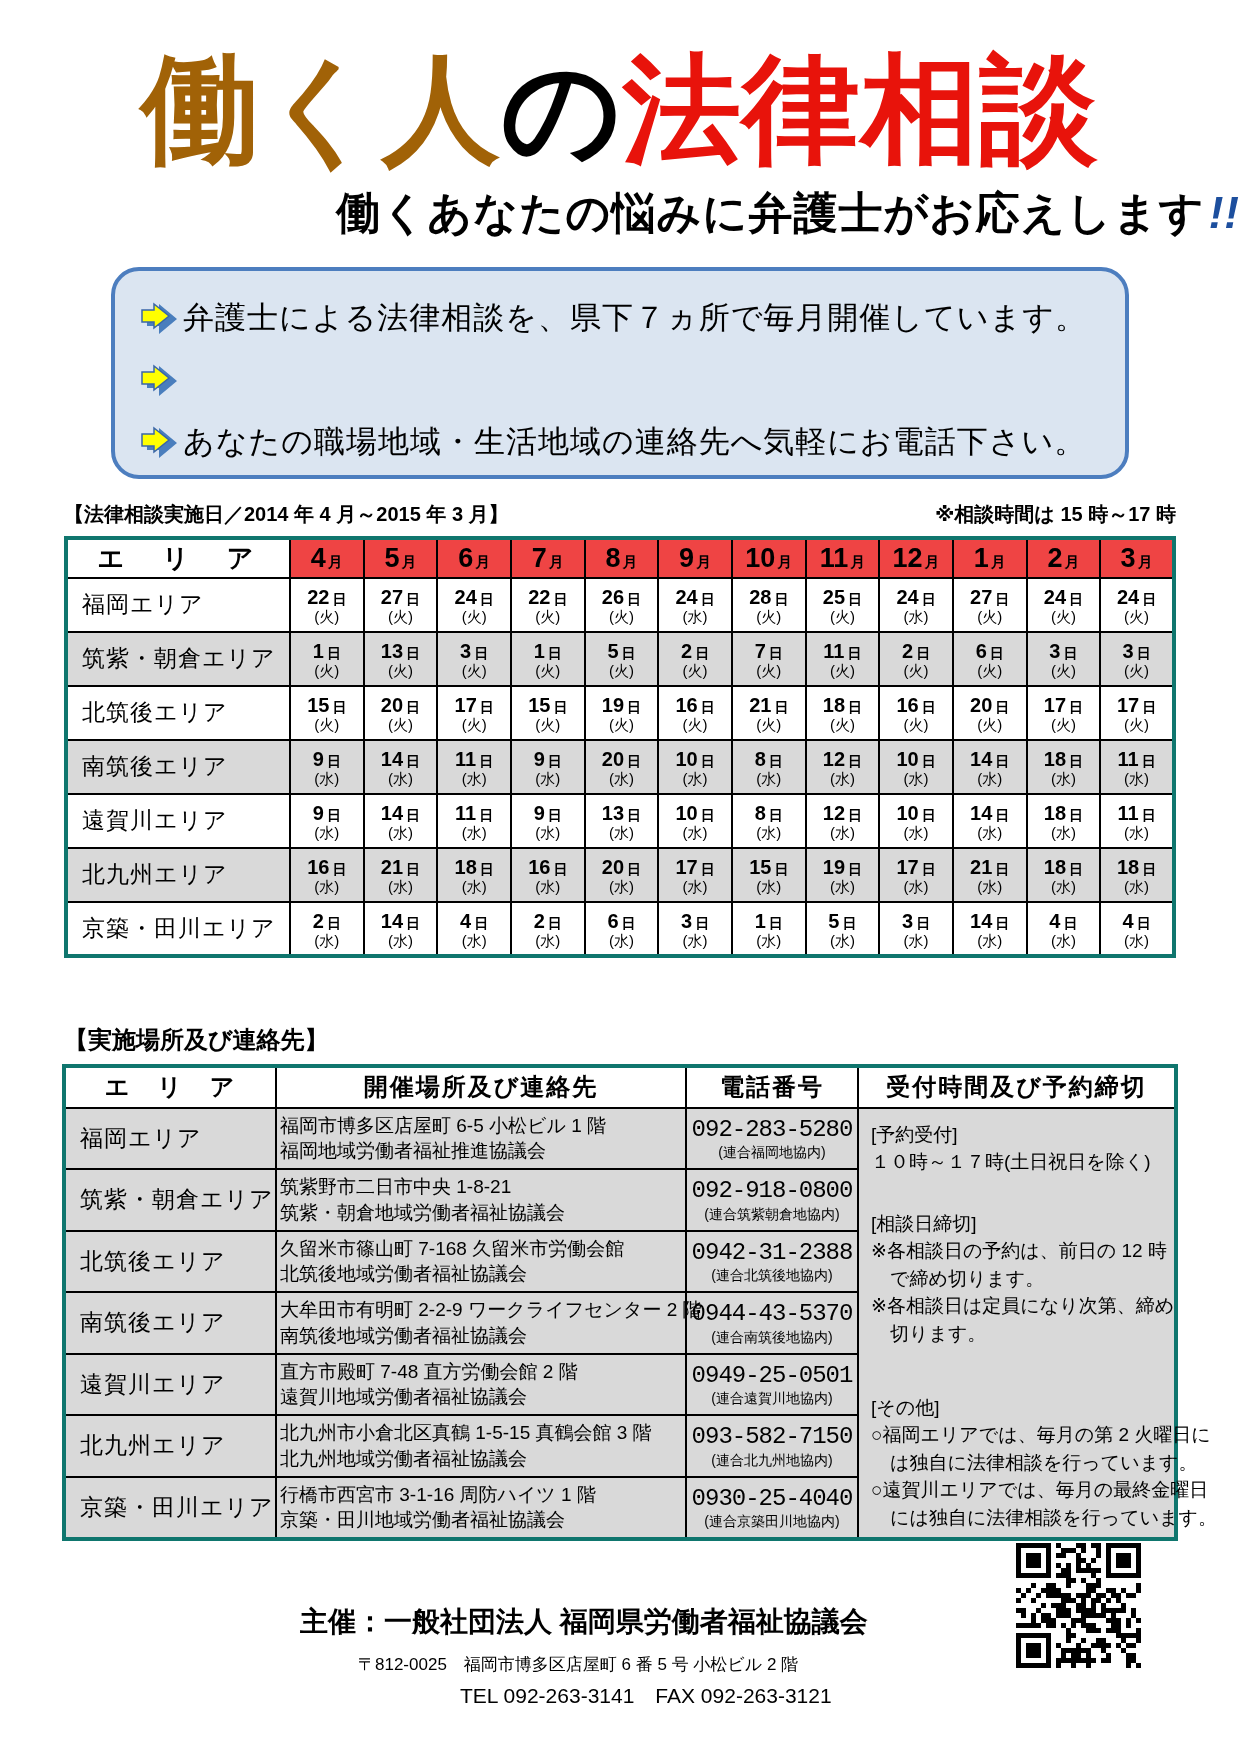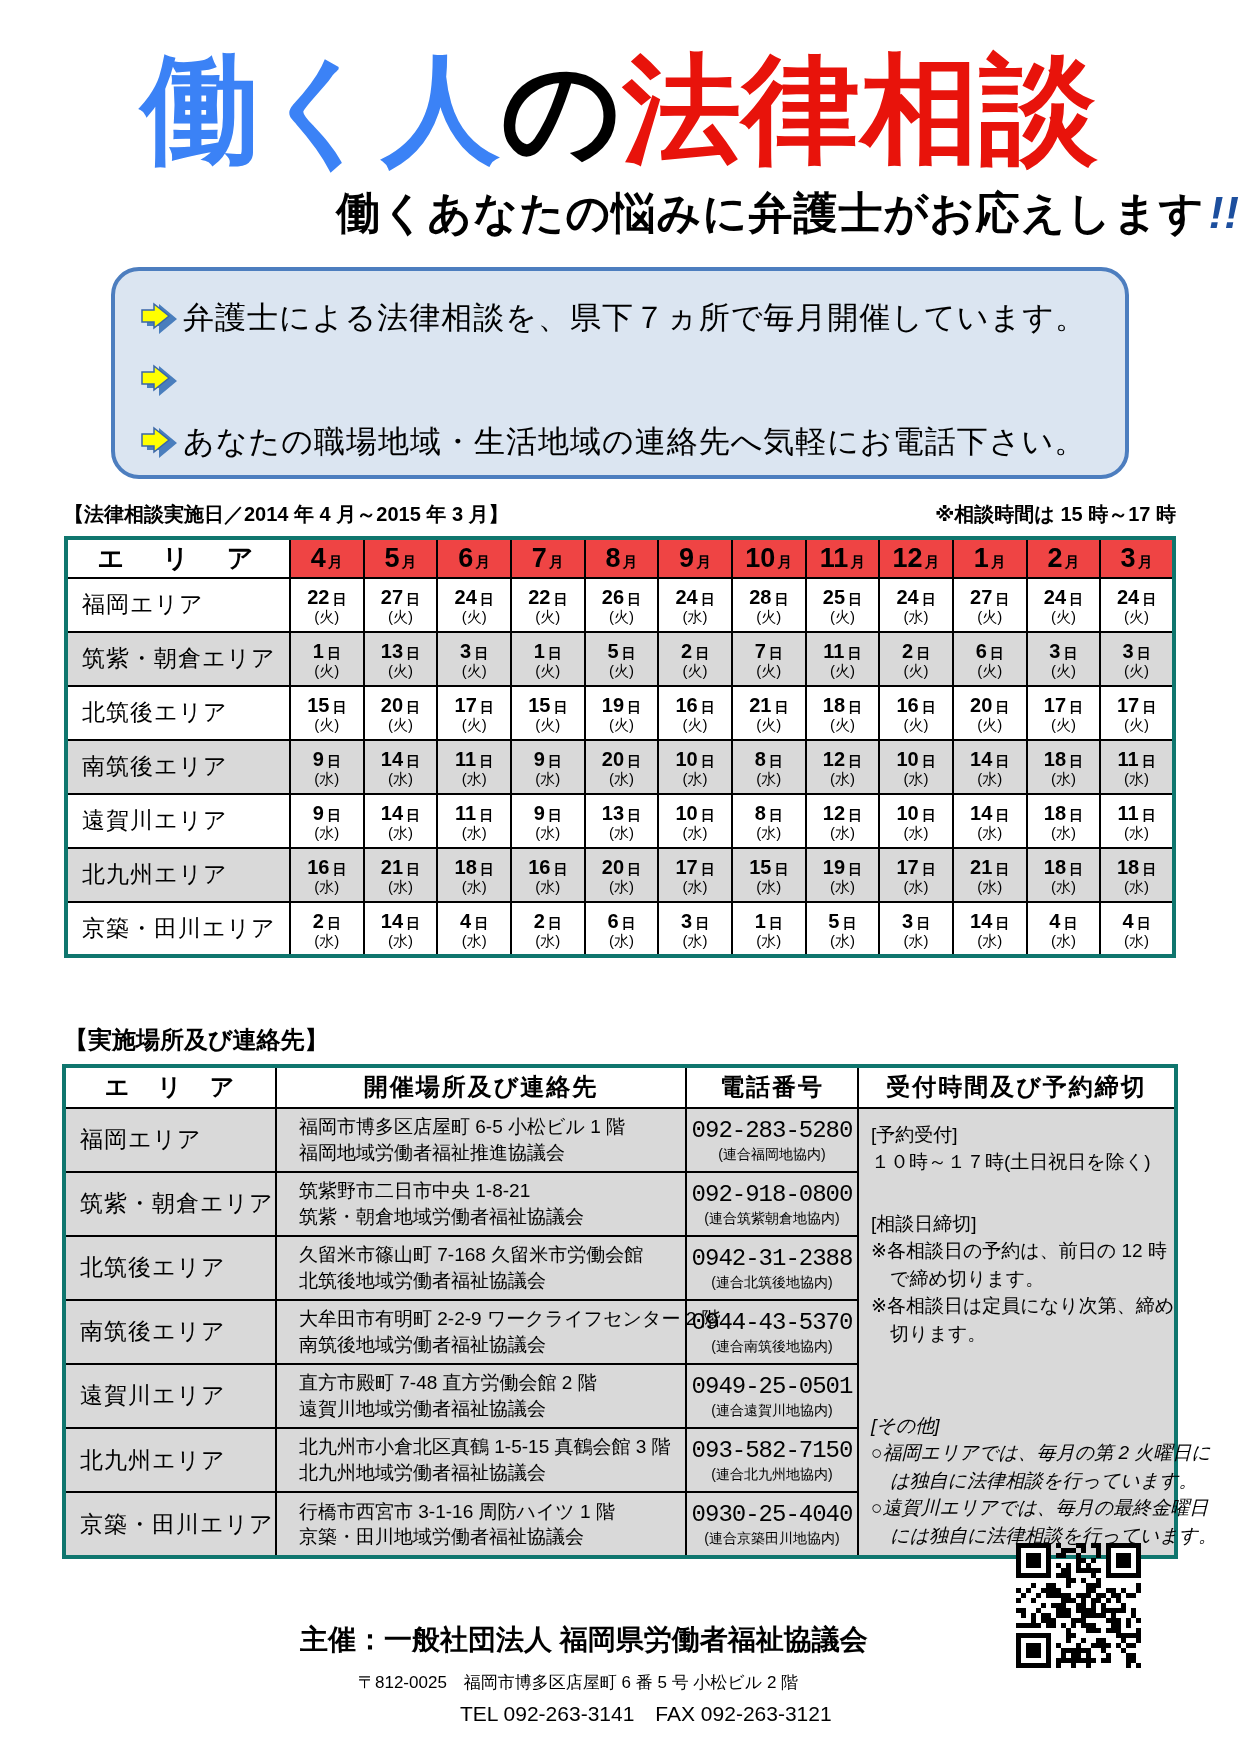--- a/index.html
+++ b/index.html
@@ -8,21 +8,21 @@
   .page {
     position: relative; width: 1240px; height: 1754px; margin: 0 auto;
     background: #ffffff; overflow: hidden; color:#000;
   }
   
   .title {
     margin-top: 42px; text-align: center;
     font-size: 118px; font-weight: 900; line-height: 1.15;
     letter-spacing: 1px; white-space: nowrap;
   }
-  .title .t-blue { color: #3b82f6; }
+  .title .t-blue { color: #a16207; }
   .title .t-black { color: #000000; }
   .title .t-red { color: #e8130b; }
   .subtitle {
     margin-top: 6px; text-align: right;
     font-size: 44px; font-weight: 900; letter-spacing: 1px; white-space: nowrap;
   }
   .subtitle .bang { color: #1d4f9e; font-style: italic; padding-left: 4px; }
   
   .infobox {
     width: 1018px; height: 212px; margin: 24px auto 0;
@@ -53,30 +53,30 @@
   .sched tbody tr { height: 54px; }
   .sched .dline { line-height: 1.1; margin-top: 2px; }
   .sched .dnum { font-size: 20px; font-weight: bold; }
   .sched .dunit { font-size: 14px; font-weight: bold; margin-left: 3px; }
   .sched .wline { font-size: 15px; line-height: 1.15; }
   
   .loc thead th { height: 42px; font-size: 24px; font-weight: bold; background: #fff; letter-spacing: 2px; }
   .loc tbody th, .loc tbody td { background: #d9d9d9; }
   .loc tbody tr { height: 55px; }
   .loc th.area-cell { text-align: left; padding-left: 14px; font-size: 23px; font-weight: 500; letter-spacing: 1px; }
-  .loc td.addr-cell { text-align: left; padding: 3px 6px 3px 22px; }
+  .loc td.addr-cell { text-align: left; padding: 3px 6px 3px 3px; }
   .loc .a1 { font-size: 19px; line-height: 1.35; white-space: nowrap; }
   .loc .a2 { font-size: 19px; line-height: 1.35; white-space: nowrap; }
   .loc td.phone-cell { padding: 2px 2px; }
   .loc .pnum { font-size: 24px; font-weight: 500; line-height: 1.2; font-family: "Liberation Mono", "DejaVu Sans Mono", monospace; letter-spacing: -1px;}
   .loc .pnote { font-size: 14px; line-height: 1.2; }
   .loc td.notes-cell { text-align: left; vertical-align: top; padding: 12px 8px 6px 12px; }
   .note-sec { margin-bottom: 0; }
   .note-sec + .note-sec { margin-top: 34px; }
-  .note-sec:nth-child(3) { margin-top: 64px; font-style: italic; }
+  .note-sec:nth-child(3) { margin-top: 46px; }
   .note-label { font-size: 19px; line-height: 1.45; }
   .note-line { font-size: 19px; line-height: 1.45; white-space: nowrap; }
   
   .footer { width: 640px; margin: 62px 0 0 300px; }
   .f1 { font-size: 28px; font-weight: bold; white-space: nowrap; }
   .f2 { font-size: 17px; margin: 12px 0 0 58px; white-space: nowrap; }
   .f3 { font-size: 21px; margin: 6px 0 0 160px; white-space: nowrap; }
   .qr { position: absolute; left: 1016px; top: 1543px; width: 125px; height: 125px; }
 </style>
 </head>

